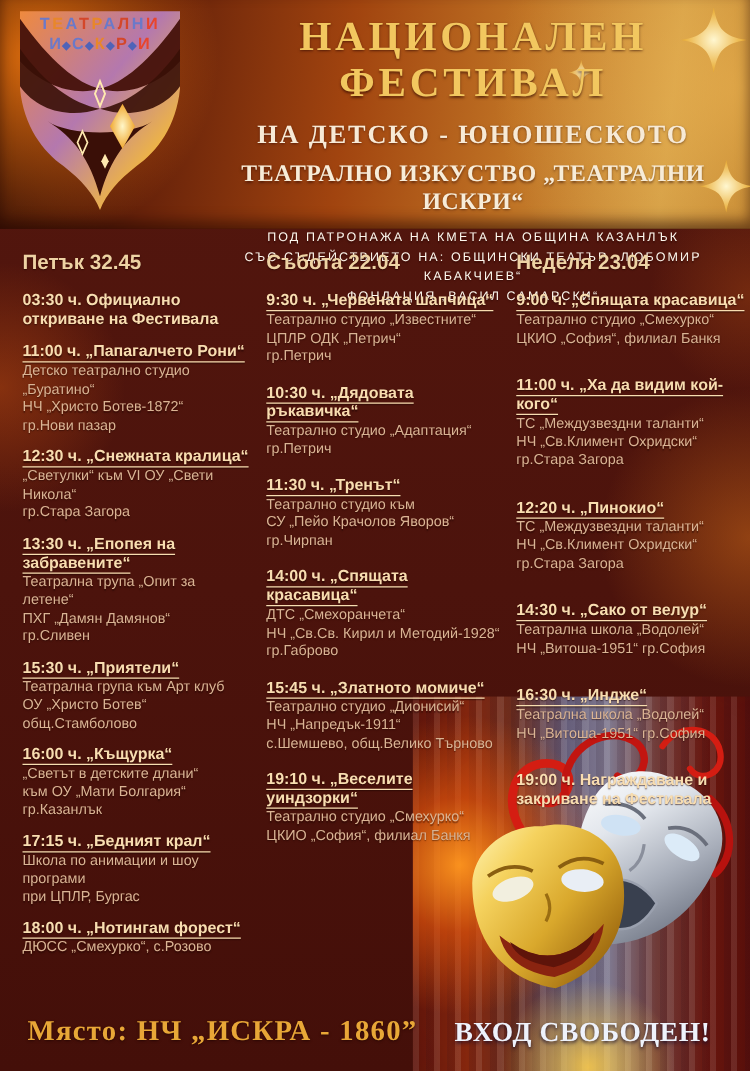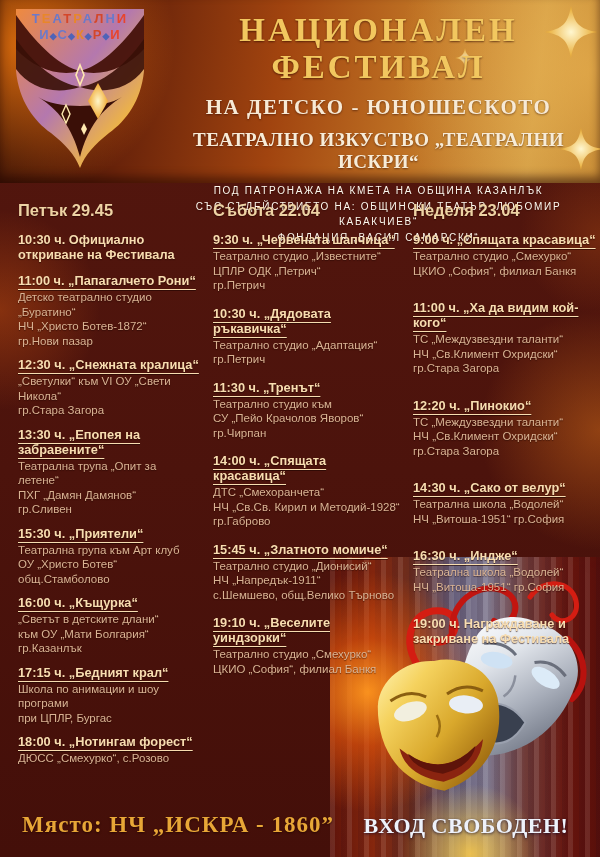--- a/index.html
+++ b/index.html
@@ -207,23 +207,23 @@
         <path d="M78,38 Q96,27 114,38" stroke="#8a5e10" stroke-width="3" fill="none"></path>
         <path d="M66,58 Q71,70 64,80" stroke="#9a6d12" stroke-width="2.5" fill="none"></path>
         <path d="M26,88 Q67,128 110,86 Q104,118 67,125 Q30,116 26,88 Z" fill="#8a2410"></path>
         <path d="M34,94 Q67,122 102,92 Q96,112 67,117 Q38,110 34,94 Z" fill="#5e140a"></path>
       </g>
     </svg>
   </div>
 
   <div class="schedule">
       <div class="schedule-column col-1">
-        <div class="day-header">Петък 29.45</div>
-        <div class="event-item">
-          <div class="event-title plain">10:30 ч. Официално откриване на Фестивала</div>
+        <div class="day-header">Петък 32.45</div>
+        <div class="event-item">
+          <div class="event-title plain">03:30 ч. Официално откриване на Фестивала</div>
         </div>
         <div class="event-item">
           <div class="event-title">11:00 ч. „Папагалчето Рони“</div>
           <div class="event-detail">Детско театрално студио „Буратино“</div>
           <div class="event-detail">НЧ „Христо Ботев-1872“</div>
           <div class="event-detail">гр.Нови пазар</div>
         </div>
         <div class="event-item">
           <div class="event-title">12:30 ч. „Снежната кралица“</div>
           <div class="event-detail">„Светулки“ към VI ОУ „Свети Никола“</div>

